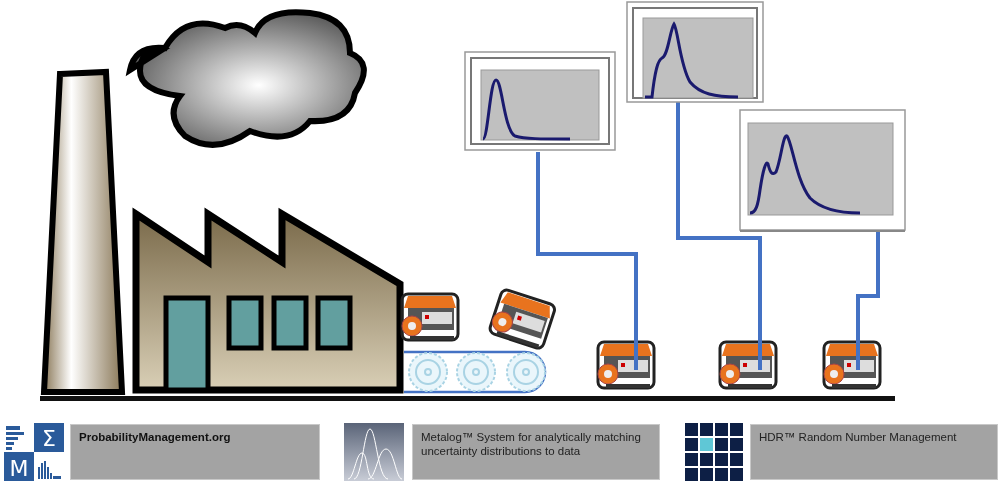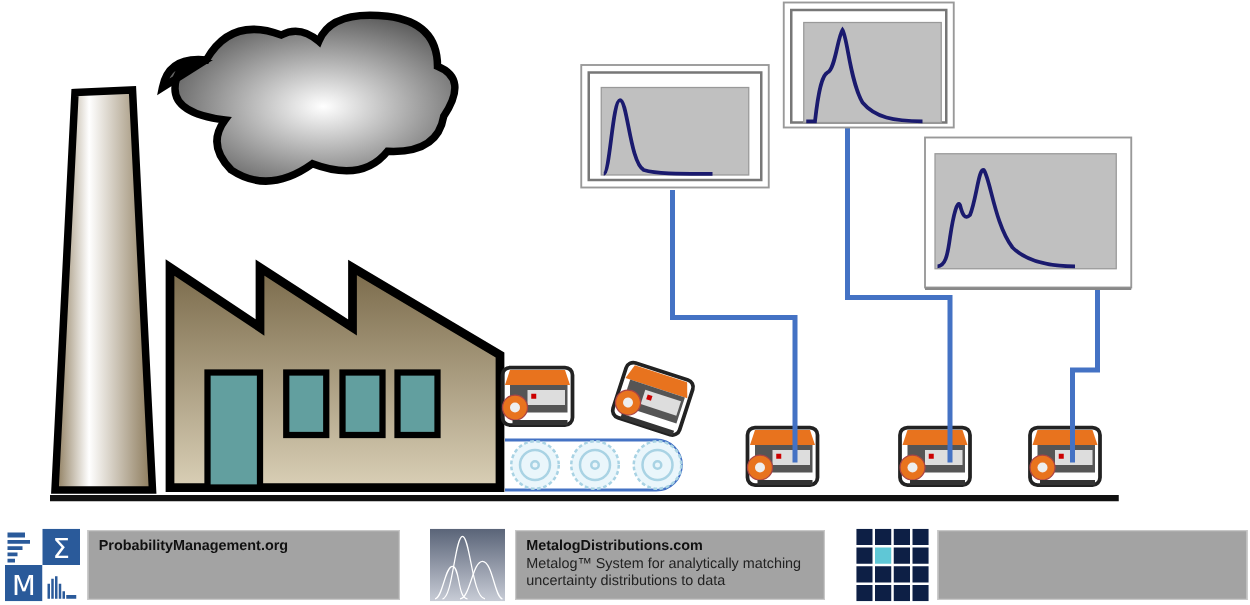--- a/index.html
+++ b/index.html
@@ -126,21 +126,20 @@
         <stop offset="0" stop-color="#5a6478"></stop>
         <stop offset="1" stop-color="#c8ccd6"></stop>
       </linearGradient>
     </defs>
   <rect width="60" height="58" fill="url(#ml)"></rect>
   <path d="M4 56 C10 56 12 30 18 30 C24 30 22 56 30 56" fill="none" stroke="#fff" stroke-width="1"></path>
   <path d="M10 56 C18 56 20 6 26 6 C32 6 34 56 44 56" fill="none" stroke="#fff" stroke-width="1"></path>
   <path d="M24 56 C32 56 34 26 42 26 C50 26 52 56 58 56" fill="none" stroke="#fff" stroke-width="1"></path>
 </svg>
 <div class="card" style="left:412px;width:248px;">
-  <b>MetalogDistributions.com</b>
   <div>Metalog™ System for analytically matching</div>
   <div>uncertainty distributions to data</div>
 </div>
 
 <svg class="logo" style="left:685px" width="58" height="58" viewBox="0 0 58 58">
   <g fill="#0d1f45">
     <rect x="0" y="0" width="13" height="13"></rect>
       <rect x="15" y="0" width="13" height="13"></rect>
       <rect x="30" y="0" width="13" height="13"></rect>
       <rect x="45" y="0" width="13" height="13"></rect>
@@ -152,13 +151,14 @@
       <rect x="30" y="30" width="13" height="13"></rect>
       <rect x="45" y="30" width="13" height="13"></rect>
     <rect x="0" y="45" width="13" height="13"></rect>
       <rect x="15" y="45" width="13" height="13"></rect>
       <rect x="30" y="45" width="13" height="13"></rect>
       <rect x="45" y="45" width="13" height="13"></rect>
   </g>
   <rect x="15" y="15" width="13" height="13" fill="#5fc7d6"></rect>
 </svg>
 <div class="card" style="left:750px;width:248px;">
+  <div>HDR™ Random Number Management</div>
 </div>
 
 </body></html>

